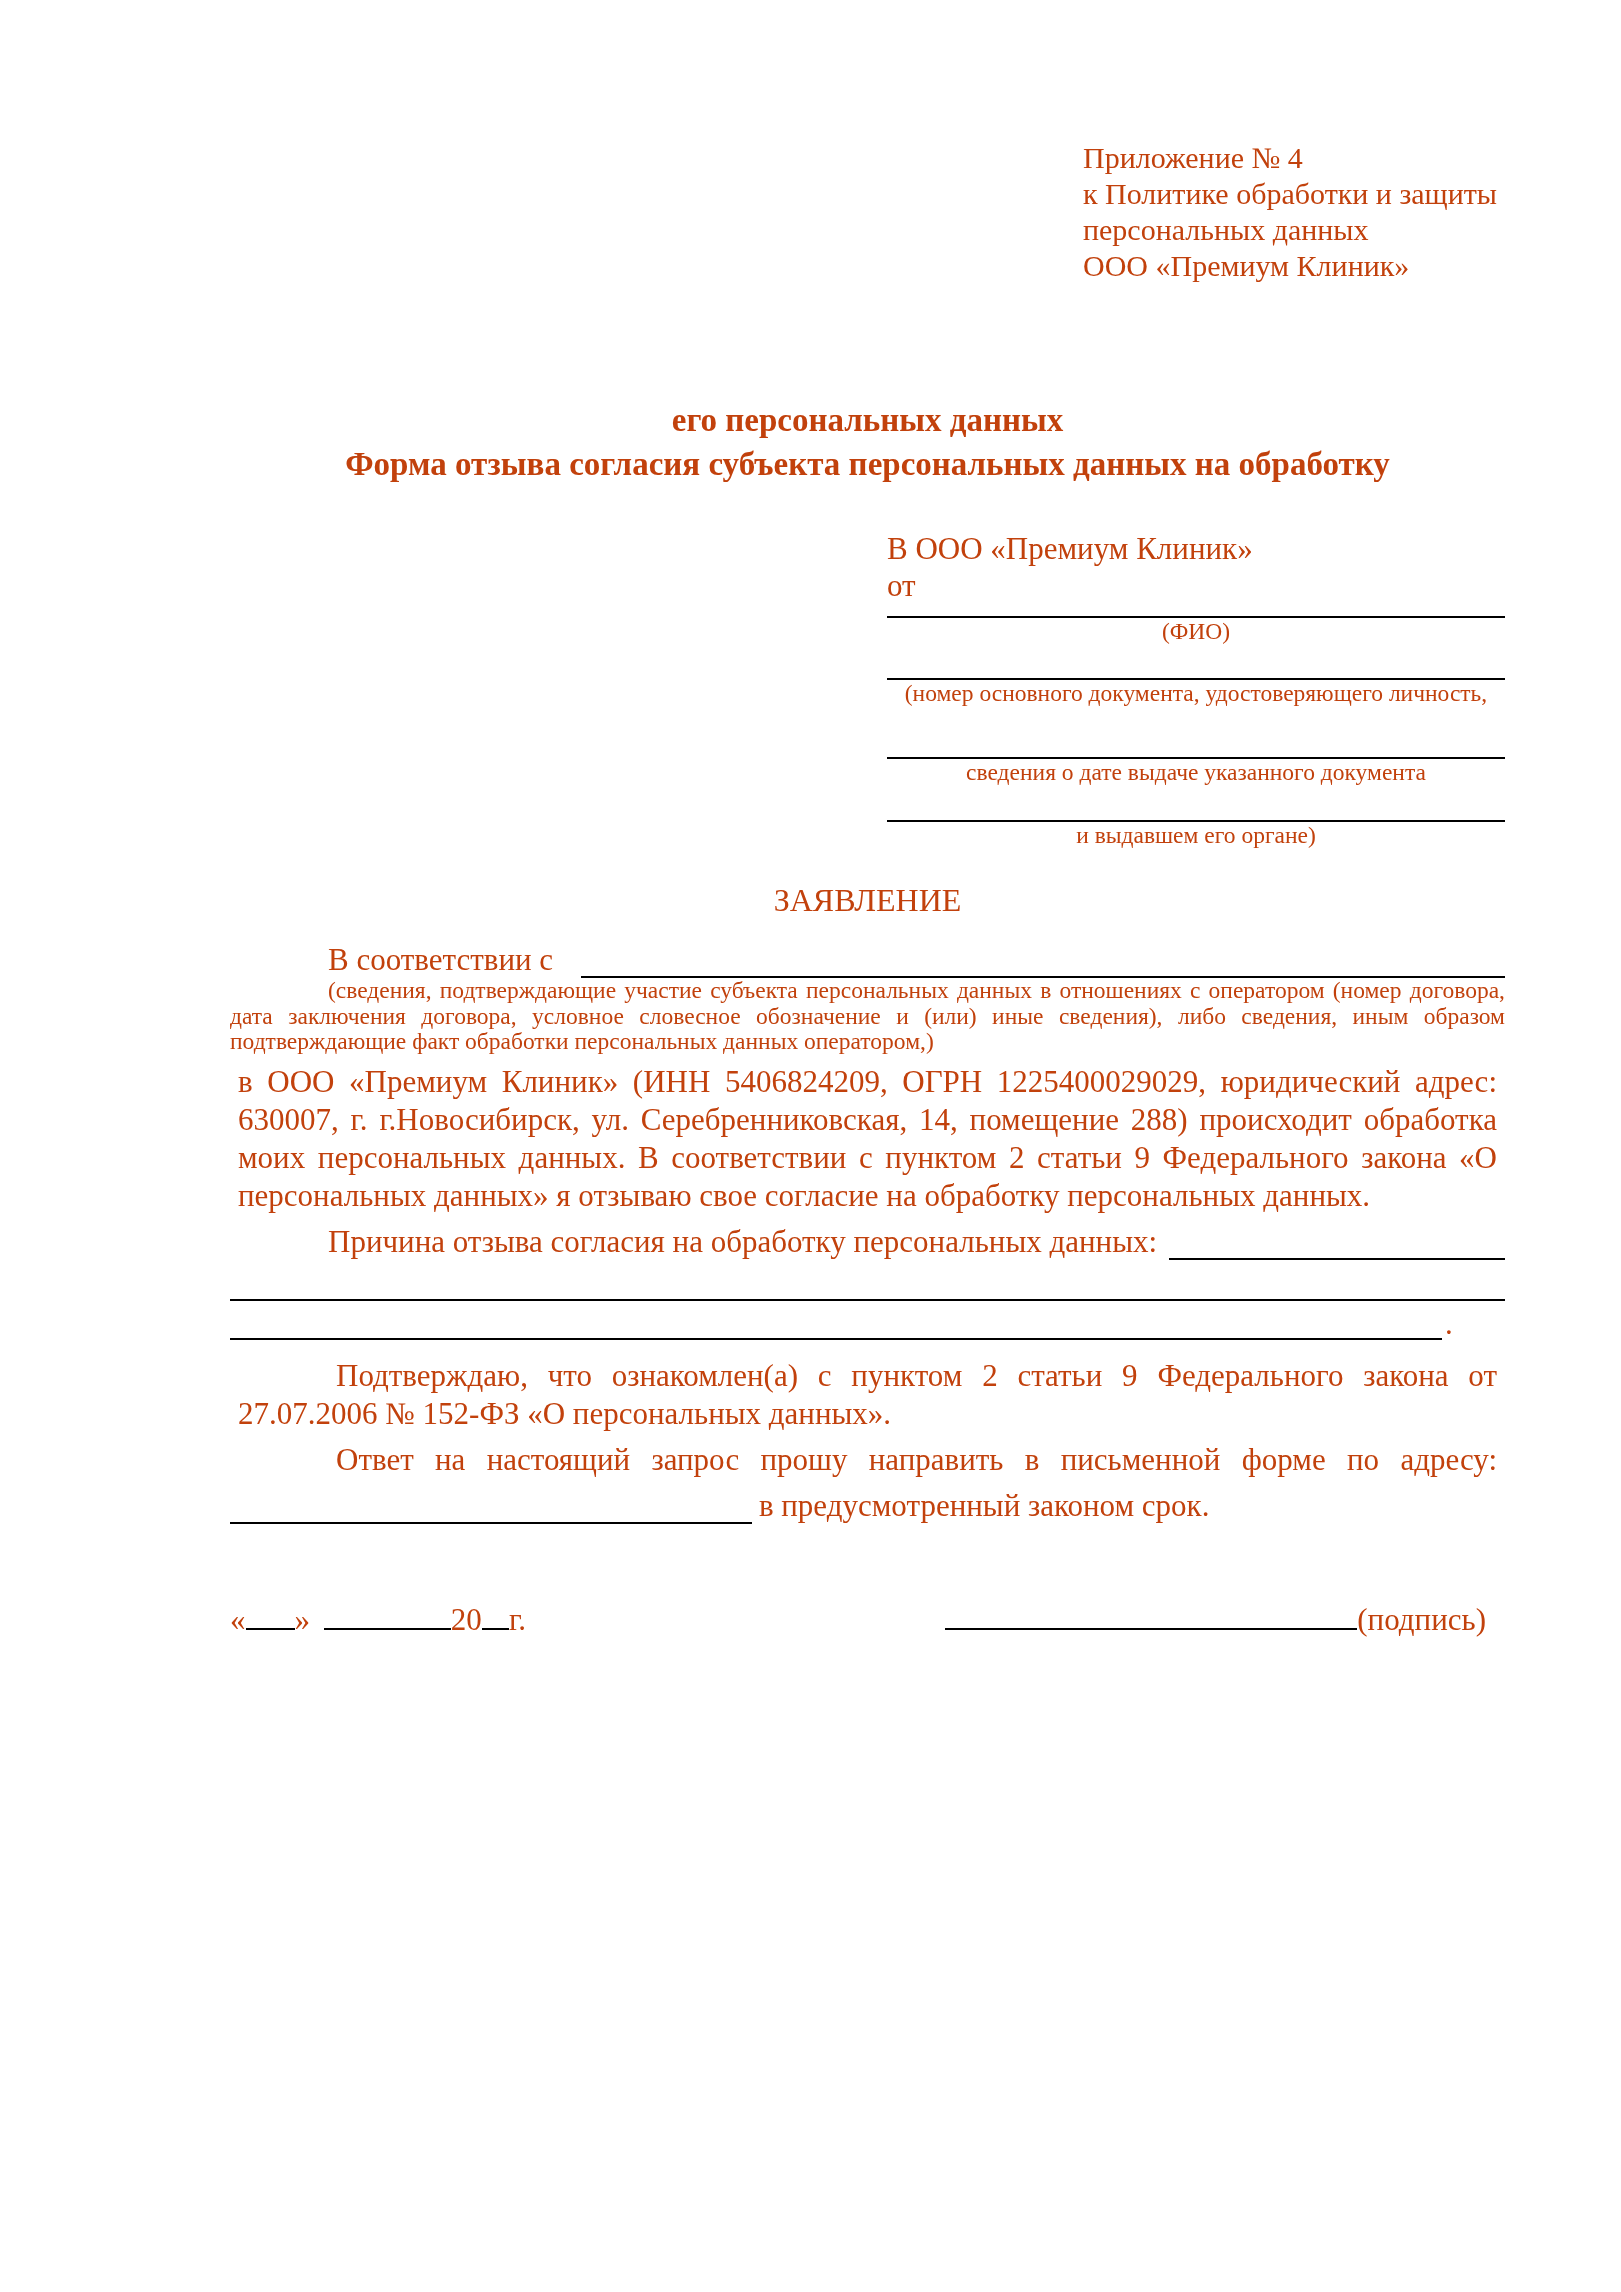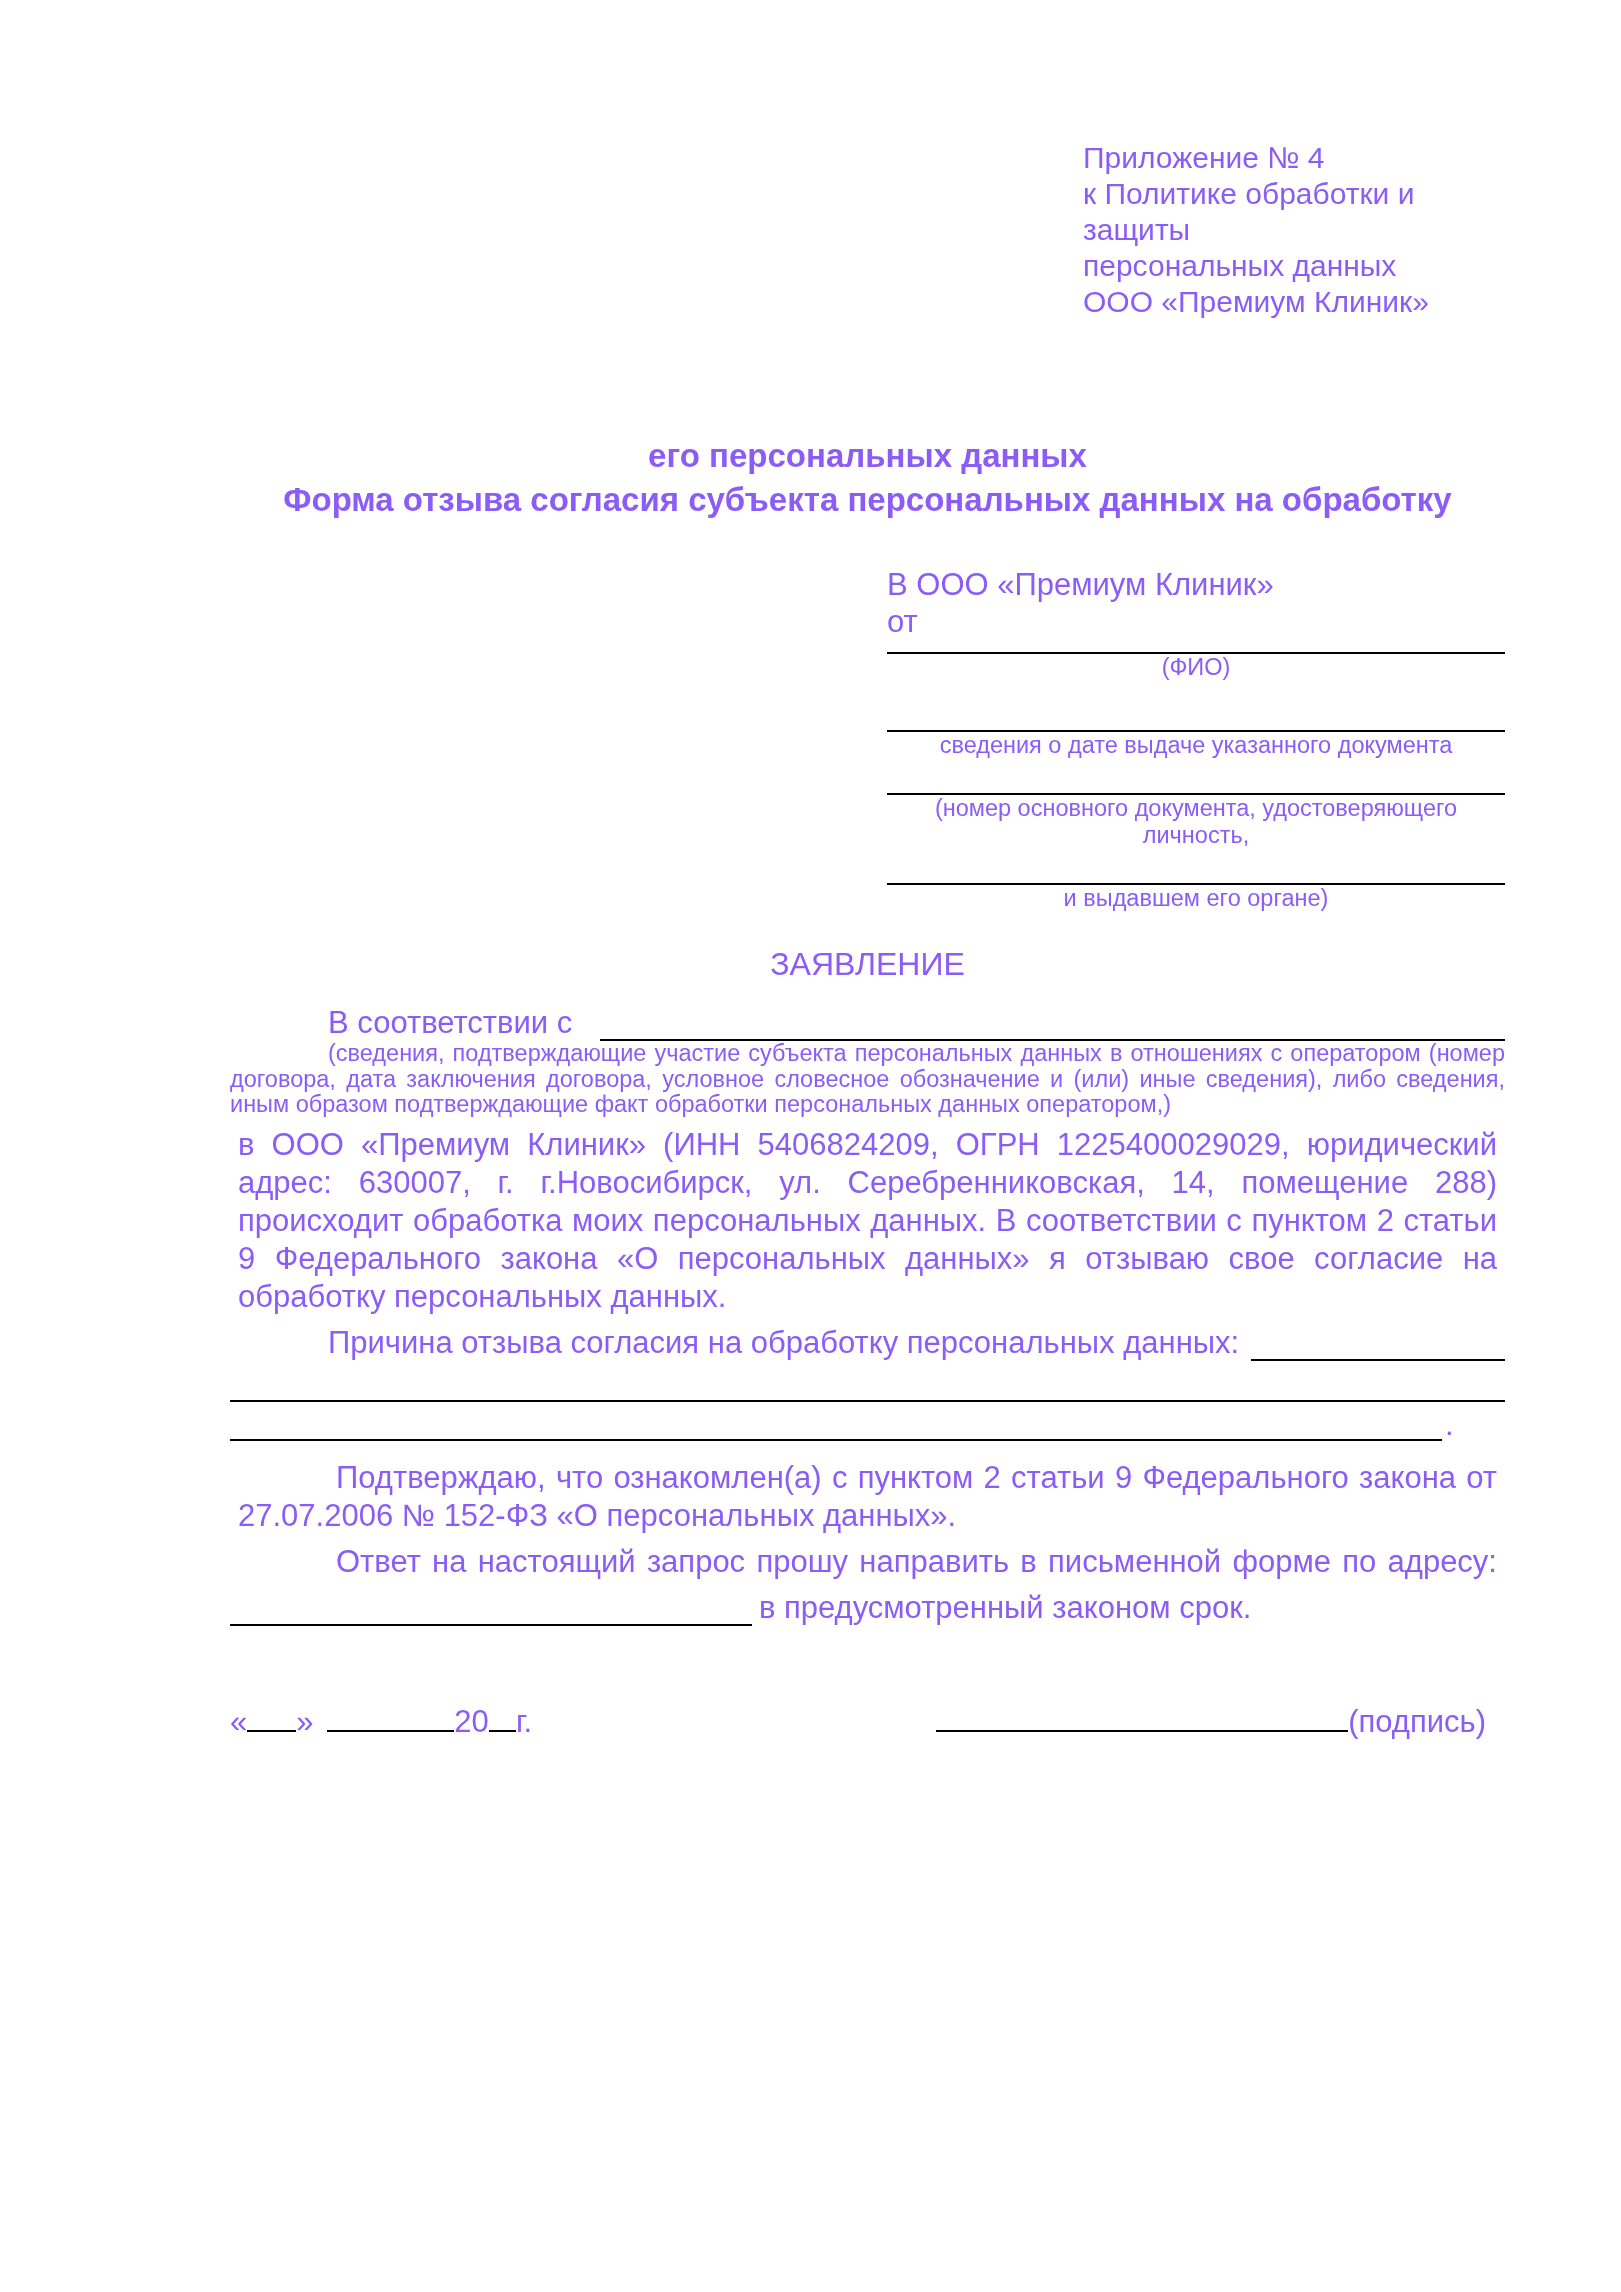--- a/index.html
+++ b/index.html
@@ -1,22 +1,22 @@
 <!DOCTYPE html>
 <html lang="ru"><head>
 <meta charset="utf-8">
 <style>
   html, body { margin: 0; padding: 0; background: #ffffff; }
   .page {
     position: relative;
     width: 1621px;
     height: 2293px;
     background: #ffffff;
-    color: #8b5cf6;
-    font-family: Liberation Sans, sans-serif;
+    color: #c2410c;
+    font-family: Liberation Serif, serif;
     box-sizing: border-box;
     padding: 140px 116px 39px 230px;
     overflow: hidden;
   }
 
   
   .header-note {
     margin-left: 853px;
     width: 422px;
     font-size: 30px;
@@ -131,27 +131,27 @@
   <div class="addressee">
     <div>В ООО «Премиум Клиник»</div>
     <div>от</div>
 
     <div>
       <div class="field-line fl-1"></div>
       <div class="field-caption">(ФИО)</div>
     </div>
 
     <div>
+      <div class="field-line fl-2"></div>
+      <div class="field-caption">(номер основного документа, удостоверяющего личность,</div>
+    </div>
+
+    <div>
       <div class="field-line fl-3"></div>
       <div class="field-caption">сведения о дате выдаче указанного документа</div>
-    </div>
-
-    <div>
-      <div class="field-line fl-2"></div>
-      <div class="field-caption">(номер основного документа, удостоверяющего личность,</div>
     </div>
 
     <div>
       <div class="field-line fl-4"></div>
       <div class="field-caption">и выдавшем его органе)</div>
     </div>
   </div>
 
   <div class="statement-heading">ЗАЯВЛЕНИЕ</div>
 

